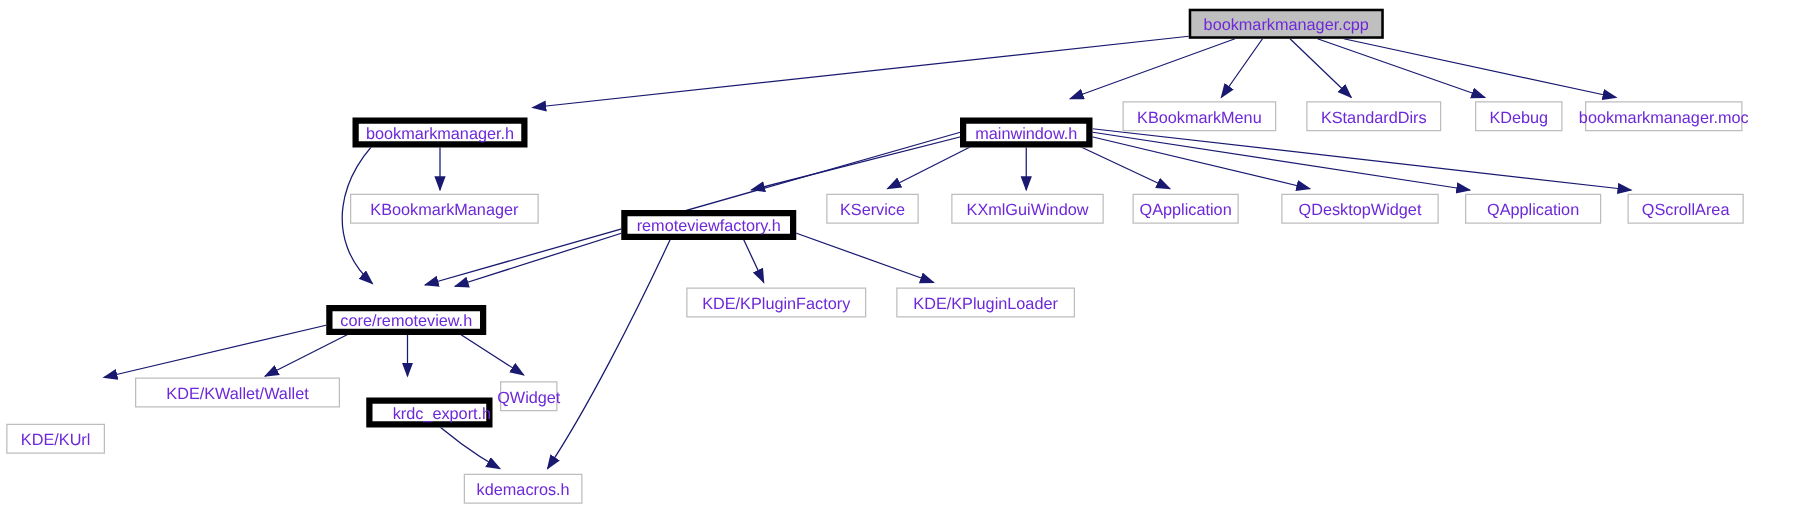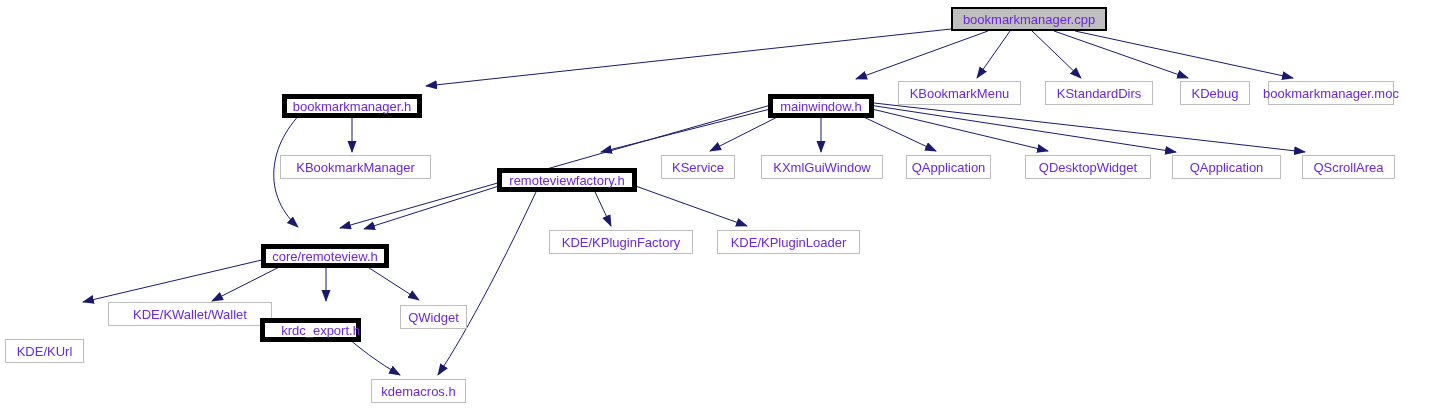--- a/index.html
+++ b/index.html
@@ -95,17 +95,17 @@
       <div class="node external" style="left: 761px; top: 155px; width: 122px; height: 24px;">KXmlGuiWindow</div>
       <div class="node external" style="left: 906px; top: 155px; width: 85px; height: 24px;">QApplication</div>
       <div class="node external" style="left: 1025px; top: 155px; width: 126px; height: 24px;">QDesktopWidget</div>
       <div class="node external" style="left: 1172px; top: 155px; width: 109px; height: 24px;">QApplication</div>
       <div class="node external" style="left: 1302px; top: 155px; width: 93px; height: 24px;">QScrollArea</div>
       <div class="node project" style="left: 261px; top: 231px; width: 128px; height: 24px;">core/remoteview.h</div>
       <div class="node external" style="left: 549px; top: 230px; width: 144px; height: 24px;">KDE/KPluginFactory</div>
       <div class="node external" style="left: 717px; top: 230px; width: 143px; height: 24px;">KDE/KPluginLoader</div>
       <div class="node external" style="left: 5px; top: 305px; width: 79px; height: 24px; margin-top: 34px;">KDE/KUrl</div>
       <div class="node external" style="left: 108px; top: 302px; width: 164px; height: 24px;">KDE/KWallet/Wallet</div>
-      <div class="node project" style="left: 260px; top: 305px; width: 101px; height: 24px; padding-left: 20px;">krdc_export.h</div>
-      <div class="node external" style="left: 400px; top: 305px; width: 67px; height: 24px;">QWidget</div>
+      <div class="node project" style="left: 293px; top: 305px; width: 101px; height: 24px; padding-left: 20px;">krdc_export.h</div>
+      <div class="node external" style="left: 400px; top: 305px; width: 46px; height: 24px;">QWidget</div>
       <div class="node external" style="left: 371px; top: 379px; width: 95px; height: 24px;">kdemacros.h</div>
     </div>
 </div>
 
 </body></html>

